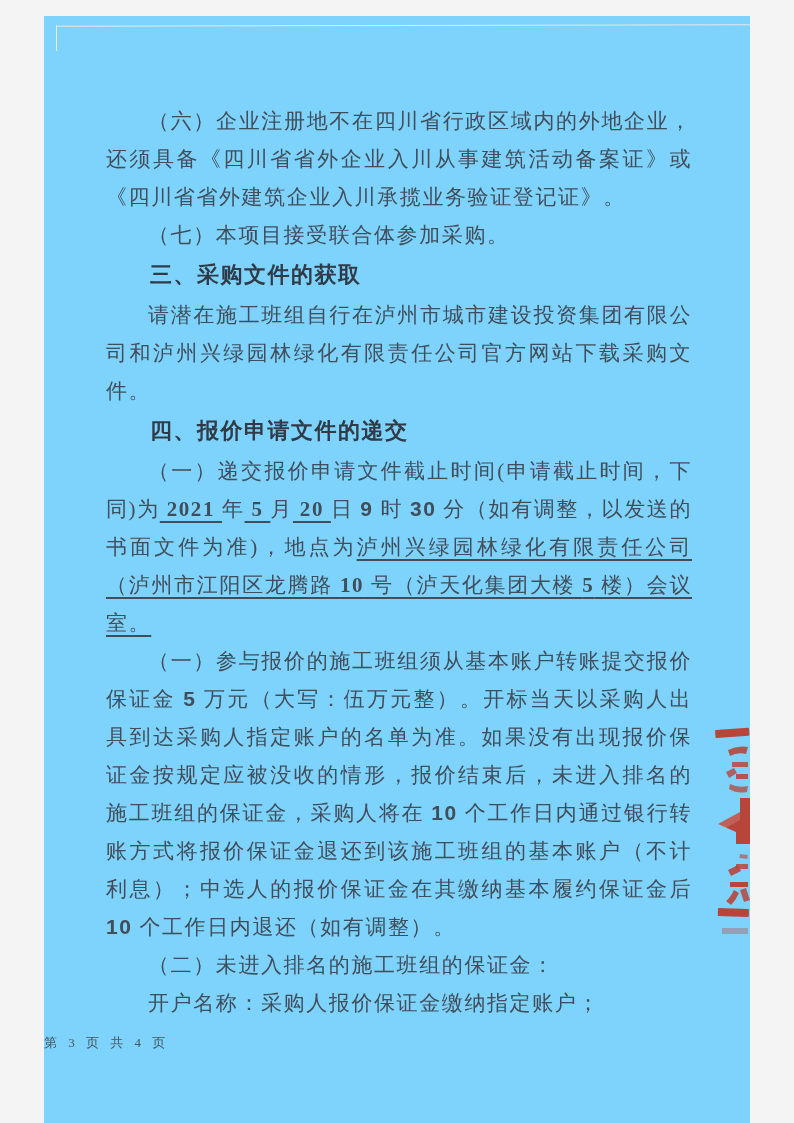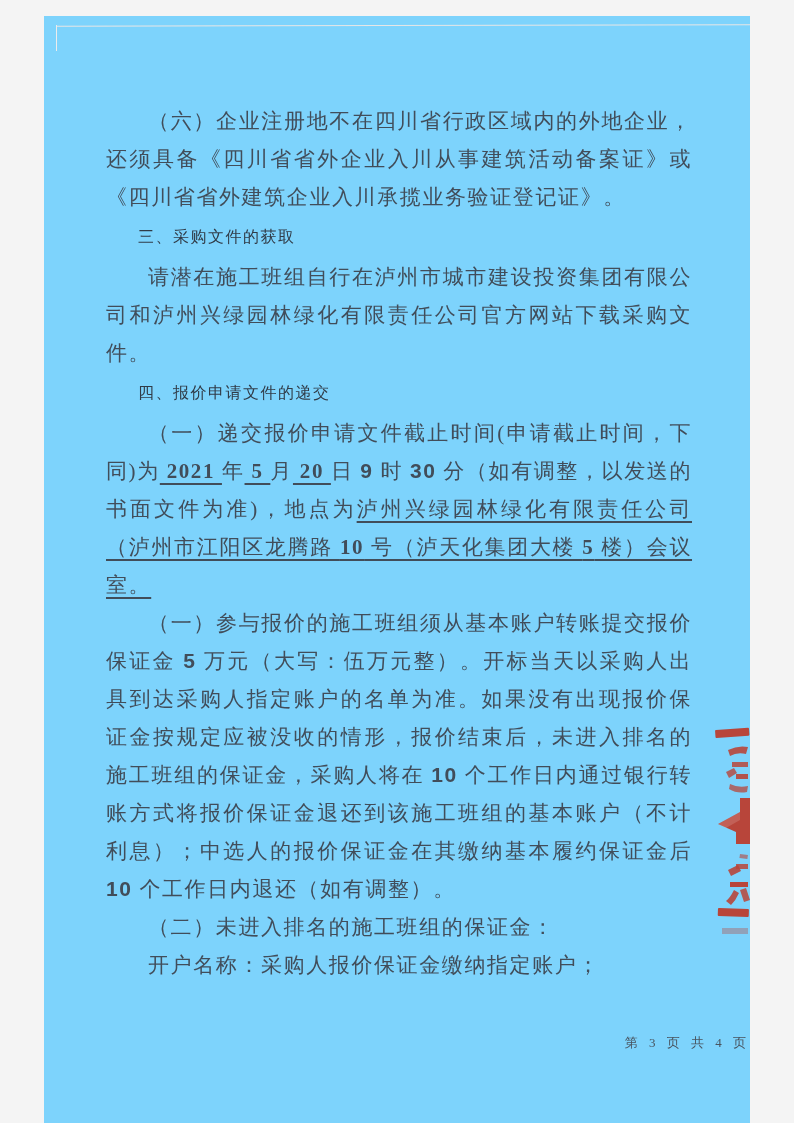--- a/index.html
+++ b/index.html
@@ -42,43 +42,43 @@
     font-size: 21px;
     line-height: 38px;
     letter-spacing: 1.6px;
     text-align: justify;
     text-indent: 2em;
     color: #414d5a;
   }
   h3.heading {
     margin: 2px 0;
     font-family: "Liberation Sans", "DejaVu Sans", sans-serif;
-    font-size: 16px;
-    font-weight: normal;
+    font-size: 22px;
+    font-weight: bold;
     line-height: 38px;
     letter-spacing: 1.5px;
     text-indent: 2em;
     color: #303b47;
   }
   .b { font-weight: bold; }
   .num {
     font-family: "Liberation Sans", "DejaVu Sans", sans-serif;
     font-weight: bold;
   }
   .u {
     text-decoration: underline;
     text-decoration-thickness: 1.5px;
     text-underline-offset: 5px;
     font-family: Liberation Serif, serif;
   }
   .footer {
     position: absolute;
     left: 0; right: 0;
     top: 1018px;
-    text-align: right;
+    text-align: left;
     font-size: 13px;
     letter-spacing: 4px;
     color: #49545f;
   }
   .seal {
     position: absolute;
     top: 698px;
     right: 0;
     width: 44px;
     height: 228px;
@@ -88,20 +88,21 @@
 </style>
 </head>
 <body>
 
 <div class="page">
   <div class="scan-edge-top"></div>
   <div class="scan-edge-left"></div>
 
   <div class="content">
       <p class="para"><span>（六）企业注册地不在四川省行政区域内的外地企业，还须具备《四川省省外企业入川从事建筑活动备案证》或《四川省省外建筑企业入川承揽业务验证登记证》。</span></p>
+      <p class="para"><span>（七）本项目接受联合体参加采购。</span></p>
       <h3 class="heading"><span>三、采购文件的获取</span></h3>
       <p class="para"><span>请潜在施工班组自行在泸州市城市建设投资集团有限公司和泸州兴绿园林绿化有限责任公司官方网站下载采购文件。</span></p>
       <h3 class="heading"><span>四、报价申请文件的递交</span></h3>
       <p class="para"><span>（一）递交报价申请文件截止时间(申请截止时间，下同)为</span><span class="b u num"> 2021 </span><span>年</span><span class="b u num"> 5 </span><span>月</span><span class="b u num"> 20 </span><span>日 </span><span class="b num">9</span><span> 时 </span><span class="b num">30</span><span> 分（如有调整，以发送的书面文件为准)，地点为</span><span class="u">泸州兴绿园林绿化有限责任公司（泸州市江阳区龙腾路 </span><span class="b u num">10</span><span class="u"> 号（泸天化集团大楼 </span><span class="b u num">5</span><span class="u"> 楼）会议室。</span></p>
       <p class="para"><span>（一）参与报价的施工班组须从基本账户转账提交报价保证金 </span><span class="b num">5</span><span> 万元（大写：伍万元整）。开标当天以采购人出具到达采购人指定账户的名单为准。如果没有出现报价保证金按规定应被没收的情形，报价结束后，未进入排名的施工班组的保证金，采购人将在 </span><span class="b num">10</span><span> 个工作日内通过银行转账方式将报价保证金退还到该施工班组的基本账户（不计利息）；中选人的报价保证金在其缴纳基本履约保证金后 </span><span class="b num">10</span><span> 个工作日内退还（如有调整）。</span></p>
       <p class="para"><span>（二）未进入排名的施工班组的保证金：</span></p>
       <p class="para"><span>开户名称：采购人报价保证金缴纳指定账户；</span></p>
     </div>
 
   <div class="footer">第 3 页 共 4 页</div>

